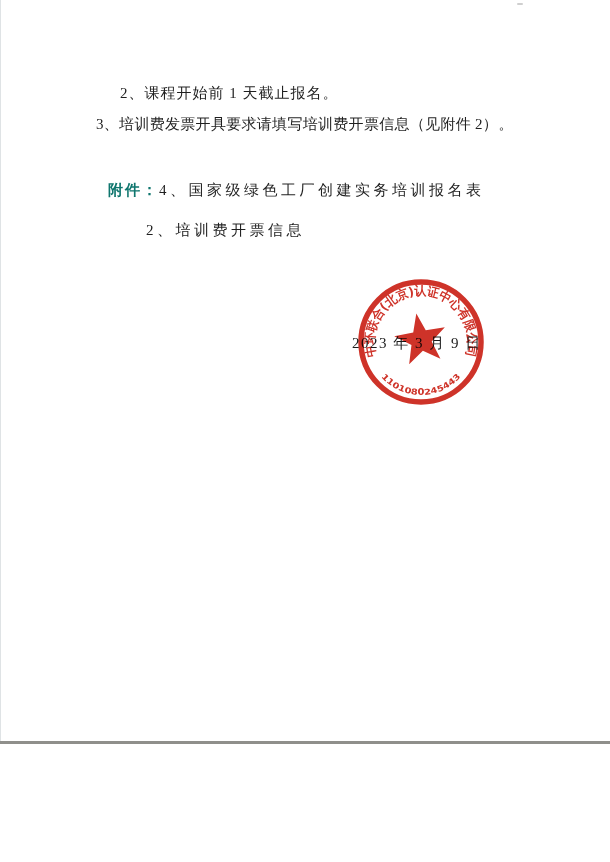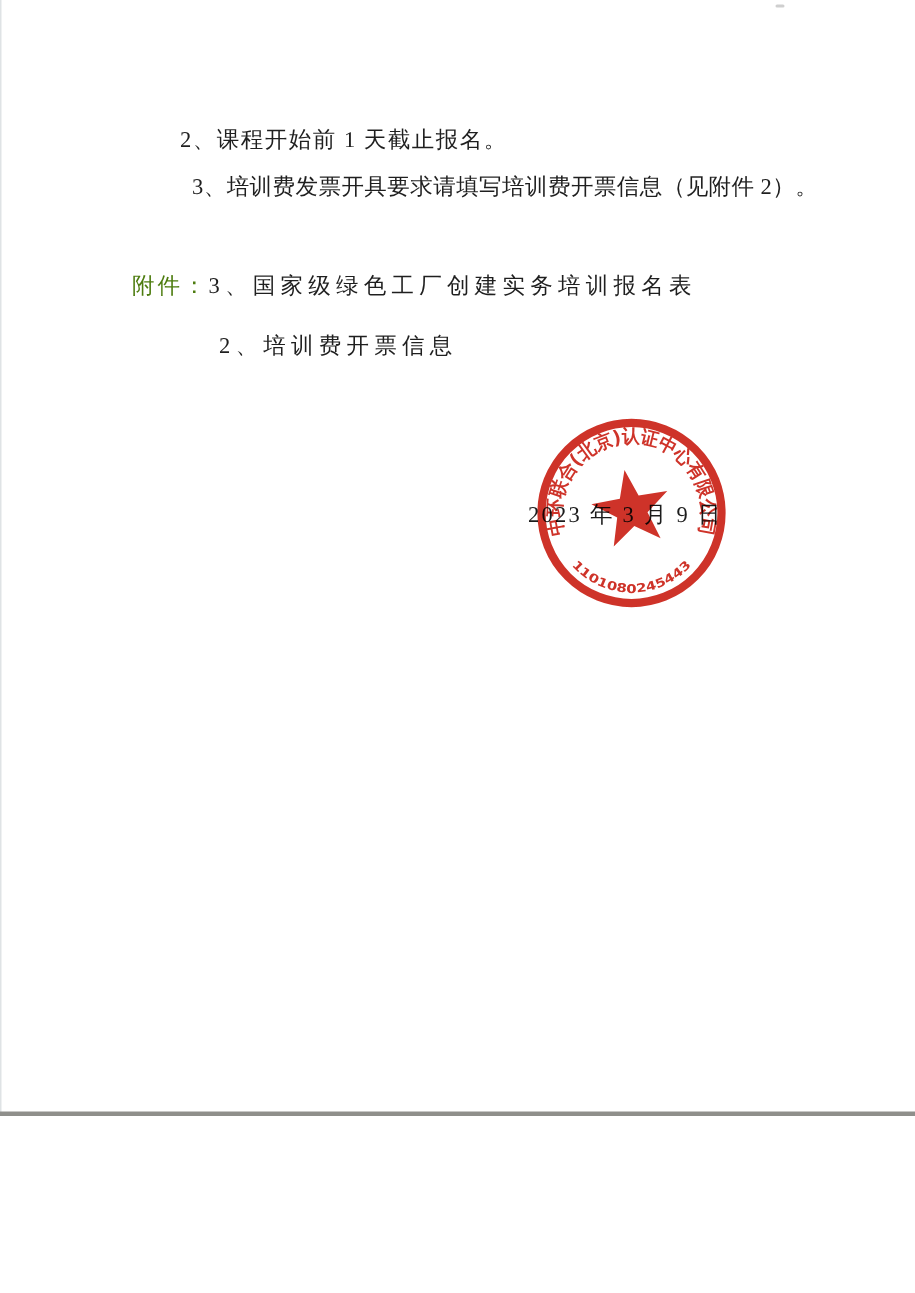--- a/index.html
+++ b/index.html
@@ -25,26 +25,26 @@
   .speck {
     position: absolute; background: #cfcfcf; border-radius: 1px;
   }
   .body-line {
     position: absolute;
     font-size: 15px;
     letter-spacing: 1px;
     white-space: nowrap;
   }
   .line-1 { left: 120px; top: 84px; }
-  .line-2 { left: 128px; top: 115px; letter-spacing: 0.3px; }
+  .line-2 { left: 96px; top: 115px; letter-spacing: 0.3px; }
   .attach-row-1 {
     position: absolute; left: 88px; top: 181px; white-space: nowrap;
     font-size: 15px;
   }
-  .attach-label { font-weight: normal; letter-spacing: 2px; color: #4d7c0f; }
+  .attach-label { font-weight: bold; letter-spacing: 2px; color: #0f766e; margin-left: 20px; }
   .attach-item { letter-spacing: 3.5px; }
   .attach-row-2 {
     position: absolute; left: 146px; top: 221px; white-space: nowrap;
     font-size: 15px; letter-spacing: 3.5px; font-family: Liberation Serif, serif;
   }
   .date-line {
     position: absolute; left: 352px; top: 334px; white-space: nowrap;
     font-size: 15px; letter-spacing: 1.5px; color: #1c1c1c; z-index: 1;
   }
   .seal {
@@ -71,21 +71,21 @@
 
   <div class="edge-left"></div>
   <div class="edge-bottom"></div>
   <div class="speck" style="left:517px; top:3px; width:6px; height:2px;"></div>
 
   <div class="body-line line-1">2、课程开始前 1 天截止报名。</div>
 
   <div class="body-line line-2">3、培训费发票开具要求请填写培训费开票信息（见附件 2）。</div>
 
   <div class="attach-row-1">
-    <span class="attach-label">附件：</span><span class="attach-item">3、国家级绿色工厂创建实务培训报名表</span>
+    <span class="attach-label">附件：</span><span class="attach-item">4、国家级绿色工厂创建实务培训报名表</span>
   </div>
 
   <div class="attach-row-2 attach-item">2、培训费开票信息</div>
 
   <div class="date-line">2023 年 3 月 9 日</div>
 
   <svg class="seal" viewBox="0 0 150 150" xmlns="http://www.w3.org/2000/svg">
     <circle cx="75" cy="75" r="60" fill="none" stroke-width="5.5" stroke="#cb2318"></circle>
     <defs>
       <path id="sealTopArc" d="M 30.83 91.08 A 47 47 0 1 1 119.17 91.08" fill="none"></path>

